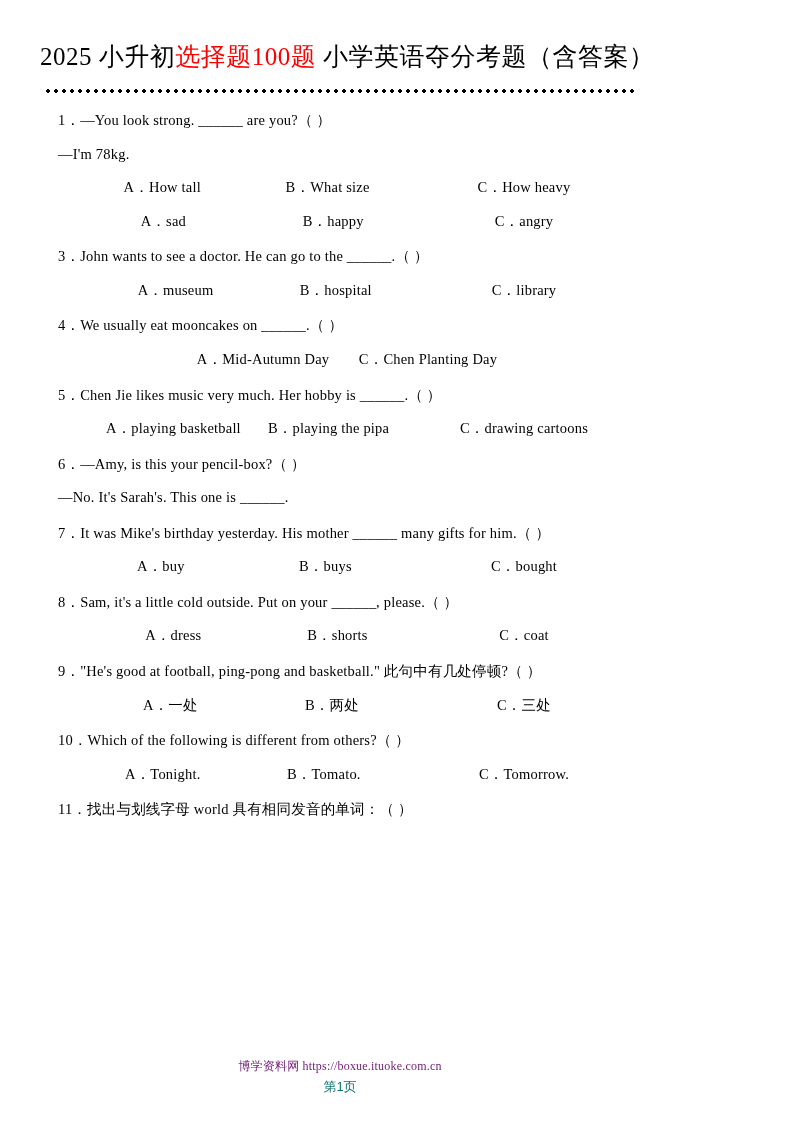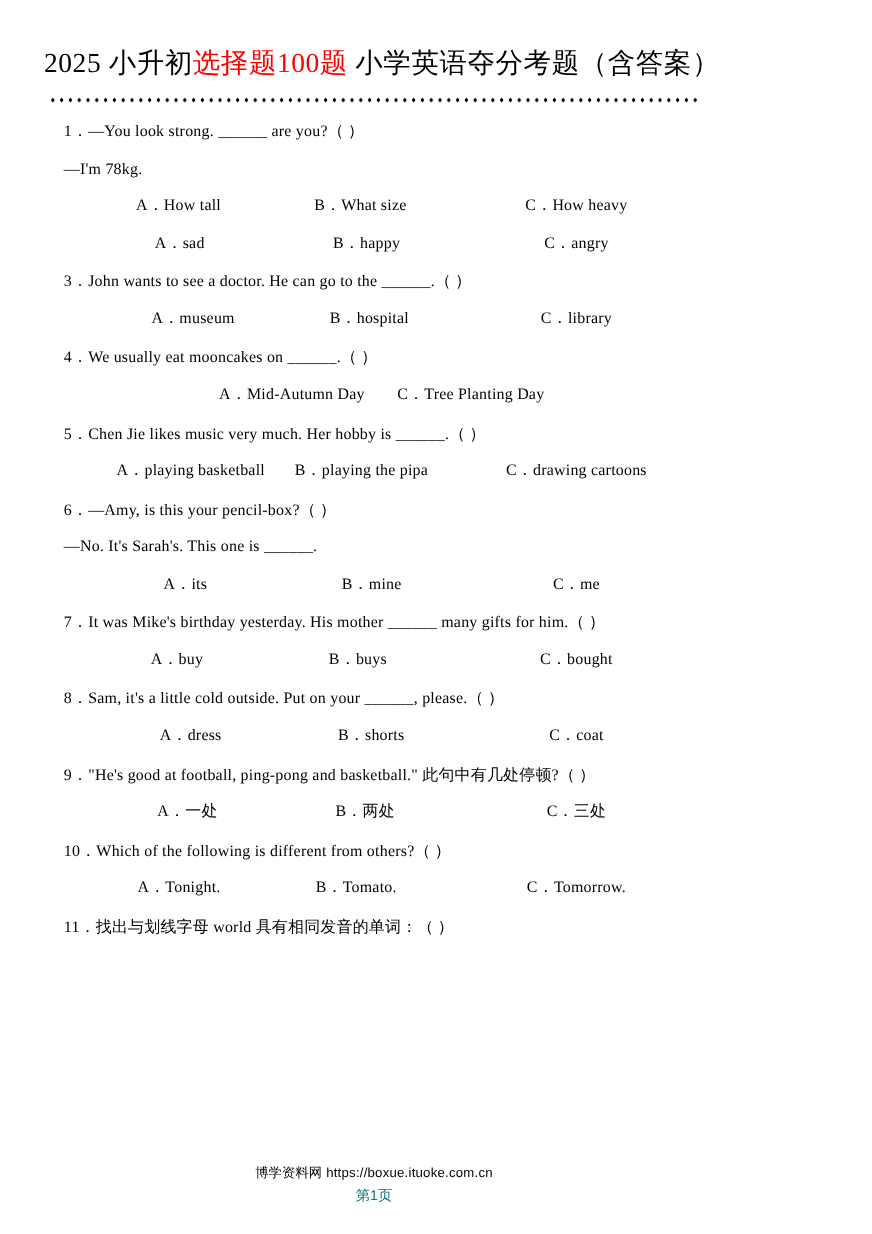--- a/index.html
+++ b/index.html
@@ -88,22 +88,22 @@
     bottom: 26px;
     text-align: center;
   }
   .watermark {
     position: absolute;
     left: 0;
     right: 0;
     bottom: 47px;
     text-align: center;
     font-size: 12px;
-    color: #000000;
-    font-family: Liberation Sans, sans-serif;
+    color: #701a75;
+    font-family: Liberation Serif, serif;
     letter-spacing: 0.2px;
   }
   .page-num {
     font-size: 13px;
     color: #0f766e;
     font-family: "Liberation Sans", sans-serif;
   }
 </style>
 </head>
 <body>
@@ -142,41 +142,36 @@
         <span class="opt w1">A．museum</span>
         <span class="opt w2">B．hospital</span>
         <span class="opt w3">C．library</span>
       </div>
     </div>
 
     <div>
       <div class="q-stem">4．We usually eat mooncakes on ______.（   ）</div>
       <div class="q-options">
         <span class="opt w1">A．Mid-Autumn Day</span>
-        <span class="opt w3">C．Tree Planting Day</span>
+        <span class="opt w3">C．Chen Planting Day</span>
       </div>
     </div>
 
     <div>
       <div class="q-stem">5．Chen Jie likes music very much. Her hobby is ______.（   ）</div>
       <div class="q-options">
         <span class="opt w1">A．playing basketball</span>
         <span class="opt w2">B．playing the pipa</span>
         <span class="opt w3">C．drawing cartoons</span>
       </div>
     </div>
 
     <div>
       <div class="q-stem">6．—Amy, is this your pencil-box?（   ）</div>
       <div class="q-cont">—No. It's Sarah's. This one is ______.</div>
-      <div class="q-options">
-        <span class="opt w1">A．its</span>
-        <span class="opt w2">B．mine</span>
-        <span class="opt w3">C．me</span>
-      </div>
     </div>
 
     <div>
       <div class="q-stem">7．It was Mike's birthday yesterday. His mother ______ many gifts for him.（   ）</div>
       <div class="q-options">
         <span class="opt w1">A．buy</span>
         <span class="opt w2">B．buys</span>
         <span class="opt w3">C．bought</span>
       </div>
     </div>

